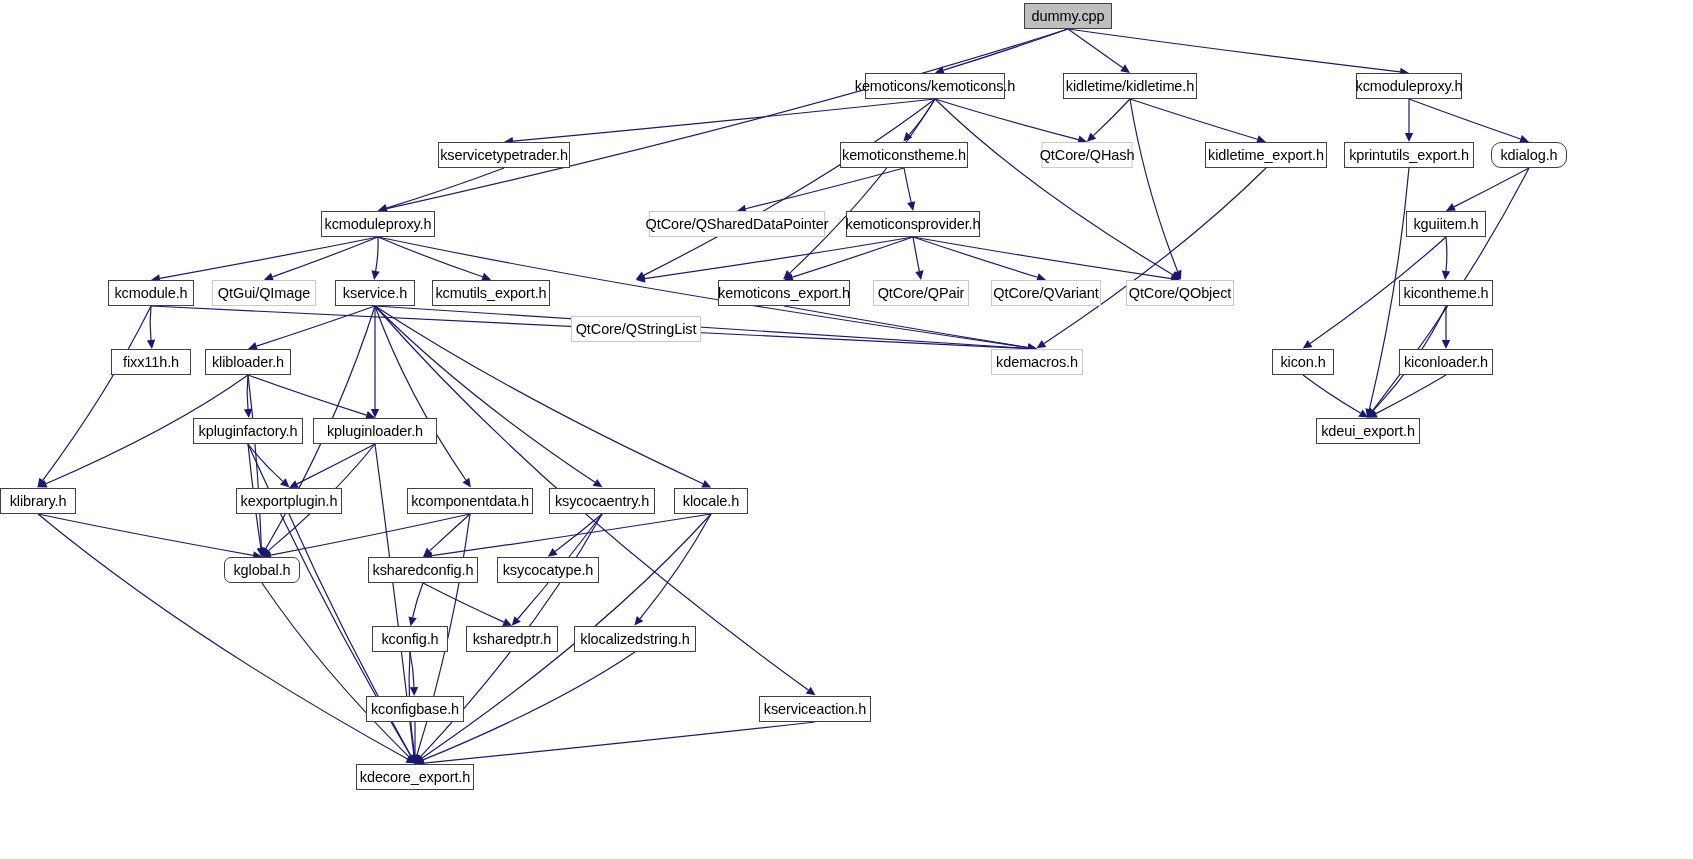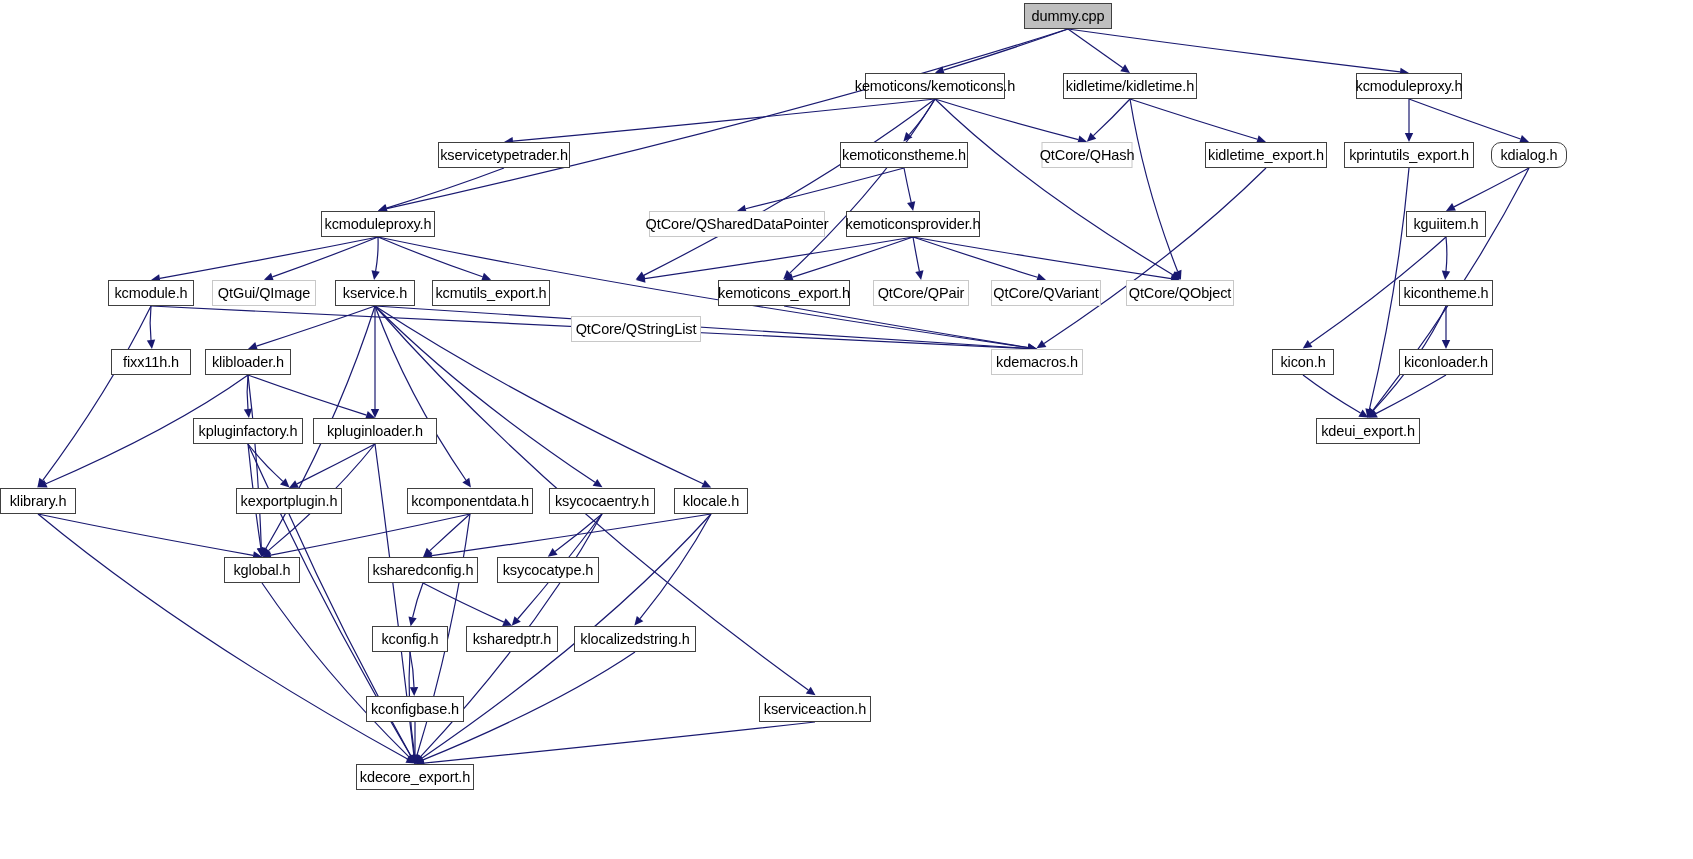--- a/index.html
+++ b/index.html
@@ -312,21 +312,21 @@
     </div>
     <div class="node solid" style="left: 470px; top: 501px; width: 126px;">
       <span>kcomponentdata.h</span>
     </div>
     <div class="node solid" style="left: 602px; top: 501px; width: 106px;">
       <span>ksycocaentry.h</span>
     </div>
     <div class="node solid" style="left: 711px; top: 501px; width: 74px;">
       <span>klocale.h</span>
     </div>
-    <div class="node solid" style="left: 262px; top: 570px; width: 76px;">
+    <div class="node solid" style="left: 262px; top: 570px; width: 76px; border-radius: 7px;">
       <span>kglobal.h</span>
     </div>
     <div class="node solid" style="left: 423px; top: 570px; width: 110px;">
       <span>ksharedconfig.h</span>
     </div>
     <div class="node solid" style="left: 548px; top: 570px; width: 102px;">
       <span>ksycocatype.h</span>
     </div>
     <div class="node solid" style="left: 410px; top: 639px; width: 76px;">
       <span>kconfig.h</span>

